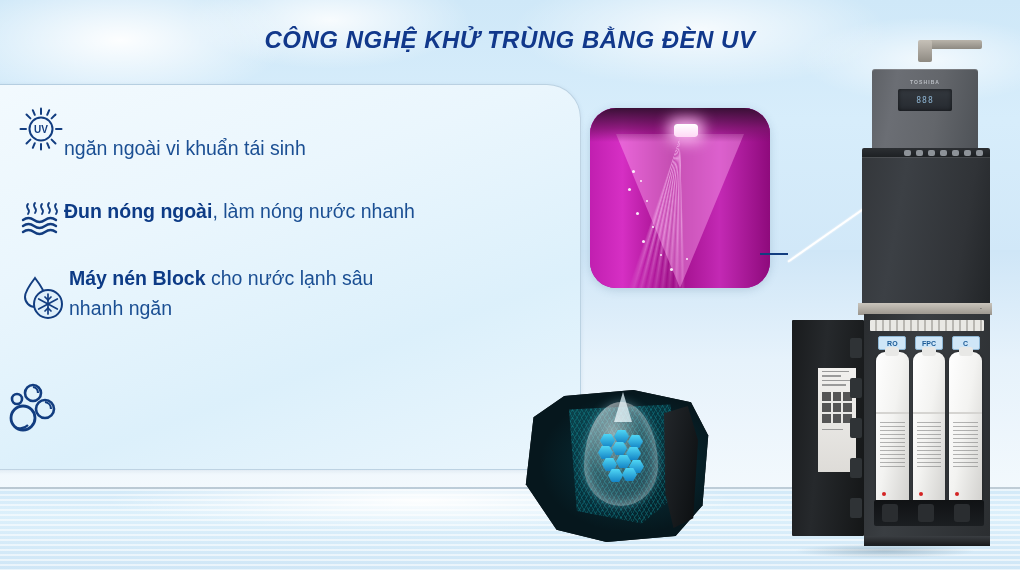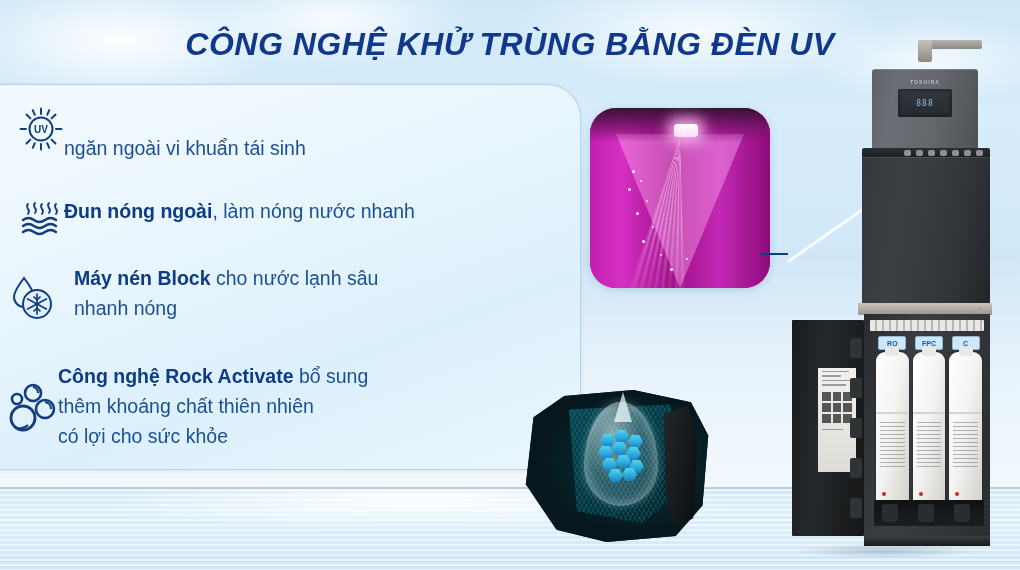--- a/index.html
+++ b/index.html
@@ -32,42 +32,42 @@
       linear-gradient(#d2e9f8 0%, #dcf0fb 30%, #cfe6f6 100%);
   }
   .bg-waterline{
     position:absolute;left:0;top:487px;width:1020px;height:2px;
     background:linear-gradient(90deg, rgba(140,160,175,.55), rgba(170,190,205,.75), rgba(140,160,175,.5));
   }
 
   
   .title{
     position:absolute;left:0;top:26px;width:1020px;text-align:center;
-    font-size:32px;font-weight:bold;font-style:italic;letter-spacing:.5px;
+    font-size:24px;font-weight:bold;font-style:italic;letter-spacing:.5px;
     color:#11388b;white-space:nowrap;
   }
 
   
   .panel{
     position:absolute;left:-40px;top:84px;width:620px;height:384px;
     border-top-right-radius:34px;border-bottom-right-radius:4px;
     background:linear-gradient(160deg,#f3fafe 0%, #eaf6fd 35%, #dcf0fb 68%, #eaf6fd 100%);
     border:1px solid rgba(150,180,205,.55);
     border-left:none;
     box-shadow:0 1px 4px rgba(90,130,165,.14);
   }
 
   
   .feat{position:absolute;display:flex;align-items:flex-start;}
   .fic{width:58px;flex:0 0 58px;display:flex;align-items:center;justify-content:flex-end;}
   .ftx{font-size:19.5px;line-height:30px;color:#1b4f93;white-space:nowrap;}
   .ftx b{color:#0d3b86;font-weight:bold;}
   .f1{left:6px;top:106px;}
   .f2{left:6px;top:196px;}
-  .f3{left:0px;top:266px;gap:16px;}
+  .f3{left:11px;top:266px;}
   .f4{left:0px;top:364px;}
   .f1 .ftx,.f3 .ftx,.f4 .ftx{margin-top:-3px;}
   .f2 .fic{margin-top:2px;}
   .f3 .fic{margin-top:8px;}
   .f4 .fic{margin-top:18px;}
 
   
   .uvshot{
     position:absolute;left:590px;top:108px;width:180px;height:180px;
     border-radius:26px;overflow:hidden;
@@ -135,21 +135,21 @@
     position:absolute;left:872px;top:69px;width:106px;height:79px;
     background:linear-gradient(100deg,#5e6166 0%, #6b6e74 22%, #63666b 60%, #4e5257 100%);
     border-radius:3px 3px 0 0;
     box-shadow:inset 0 1px 0 rgba(255,255,255,.18);
   }
   .prod-top .brand{
     position:absolute;left:0;top:10px;width:106px;text-align:center;
     font-size:5px;letter-spacing:1.1px;color:#b9bdc3;font-weight:bold;
   }
   .prod-screen{
-    position:absolute;left:898px;top:89px;width:54px;height:28px;border-radius:2px;
+    position:absolute;left:898px;top:89px;width:54px;height:22px;border-radius:2px;
     background:linear-gradient(#33383e,#262a30);
     box-shadow:inset 0 0 4px rgba(0,0,0,.6);
     display:flex;align-items:center;justify-content:center;
   }
   .prod-screen span{font-size:8px;color:#8fb6d4;letter-spacing:1px;font-family:"DejaVu Sans Mono",monospace;}
   .spout-arm{
     position:absolute;left:924px;top:40px;width:58px;height:9px;border-radius:2px;
     background:linear-gradient(#b9b4ab,#8e8a82);
   }
   .spout-head{
@@ -351,40 +351,35 @@
           <line x1="21.7" y1="35" x2="40.3" y2="25"></line>
           <line x1="28" y1="23" x2="31" y2="26"></line>
             <line x1="34" y1="23" x2="31" y2="26"></line>
           <line x1="28" y1="37" x2="31" y2="34"></line>
             <line x1="34" y1="37" x2="31" y2="34"></line>
         </g>
       </svg>
     </div>
     <div class="ftx">
       <b>Máy nén Block</b><span> cho nước lạnh sâu</span><br>
-      <span>nhanh nóng</span>
+      <span>nhanh ngăn</span>
     </div>
   </div>
 
   <div class="feat f4">
     <div class="fic">
       <svg width="52" height="52" viewBox="0 0 52 52">
         <circle cx="11" cy="17" r="5" fill="none" stroke="#123d80" stroke-width="2.6"></circle>
         <circle cx="27" cy="11" r="8" fill="none" stroke="#123d80" stroke-width="2.6"></circle>
         <path d="M27 5 a6 6 0 0 1 5 6" fill="none" stroke="#123d80" stroke-width="2.2"></path>
         <circle cx="39" cy="27" r="9" fill="none" stroke="#123d80" stroke-width="2.6"></circle>
         <path d="M39 20 a7 7 0 0 1 6 7" fill="none" stroke="#123d80" stroke-width="2.2"></path>
         <circle cx="17" cy="36" r="12" fill="none" stroke="#123d80" stroke-width="2.8"></circle>
         <path d="M12 46 a11 11 0 0 0 10-3" fill="none" stroke="#123d80" stroke-width="2.2"></path>
       </svg>
-    </div>
-    <div class="ftx">
-      <b>Công nghệ Rock Activate</b><span> bổ sung</span><br>
-      <span>thêm khoáng chất thiên nhiên</span><br>
-      <span>có lợi cho sức khỏe</span>
     </div>
   </div>
 
   <div class="uvshot">
     <div class="glowbg"></div>
     <div class="cone"></div>
     <div class="beam"></div>
     <div class="dark-top"></div>
     <div class="lamp"></div>
     <i class="spark" style="left:42px;top:62px;width:3px;height:3px;"></i>

